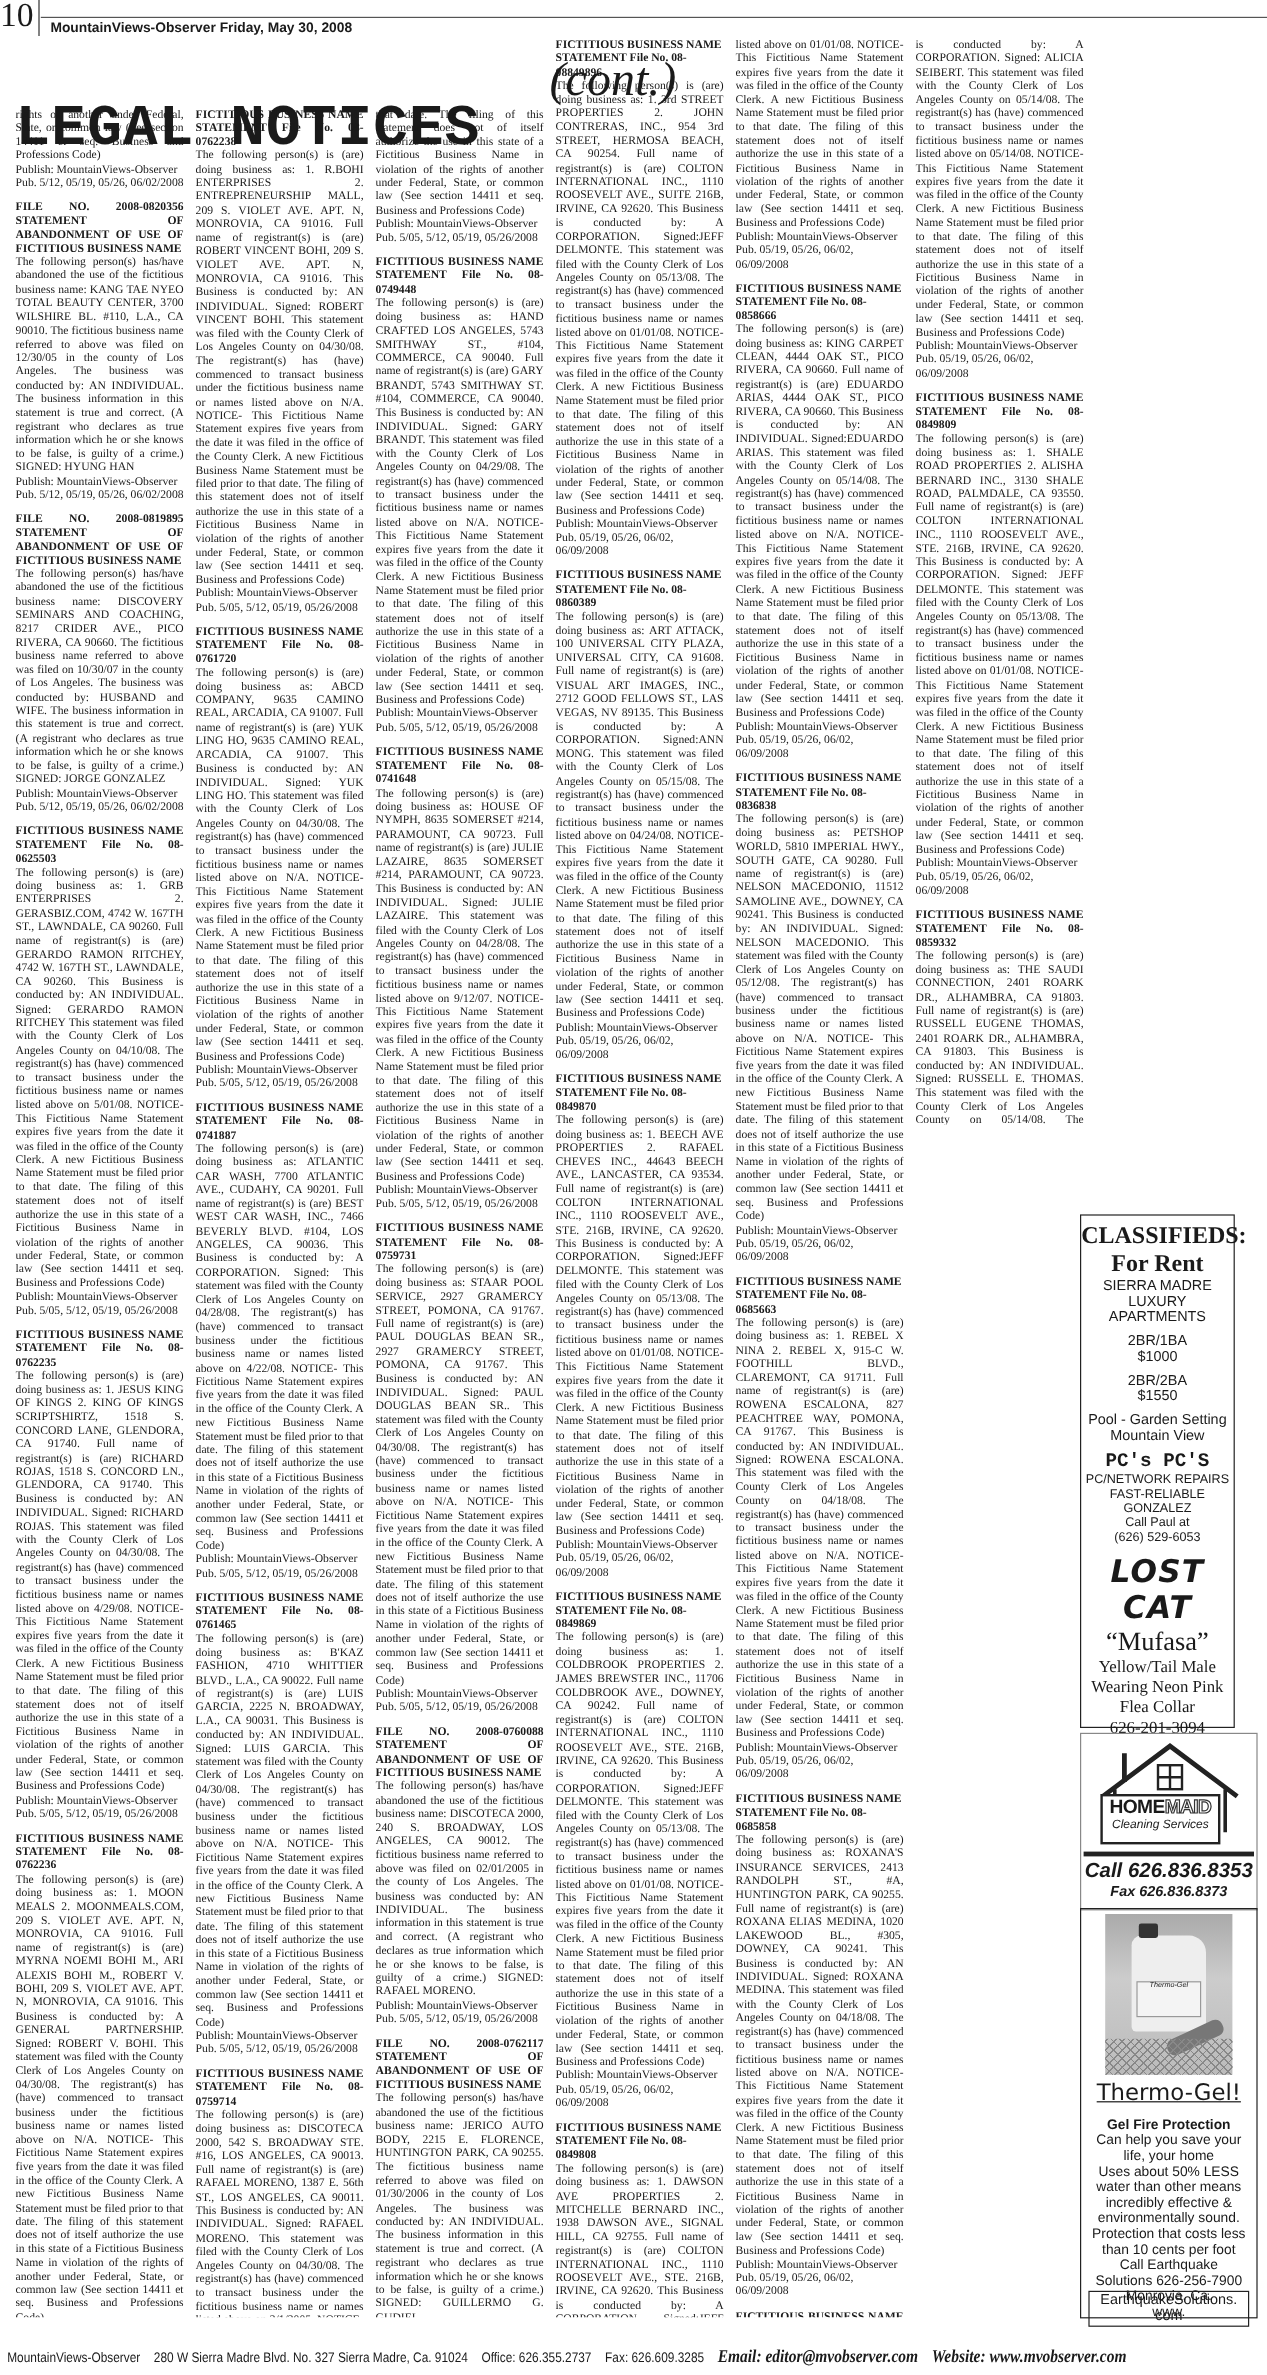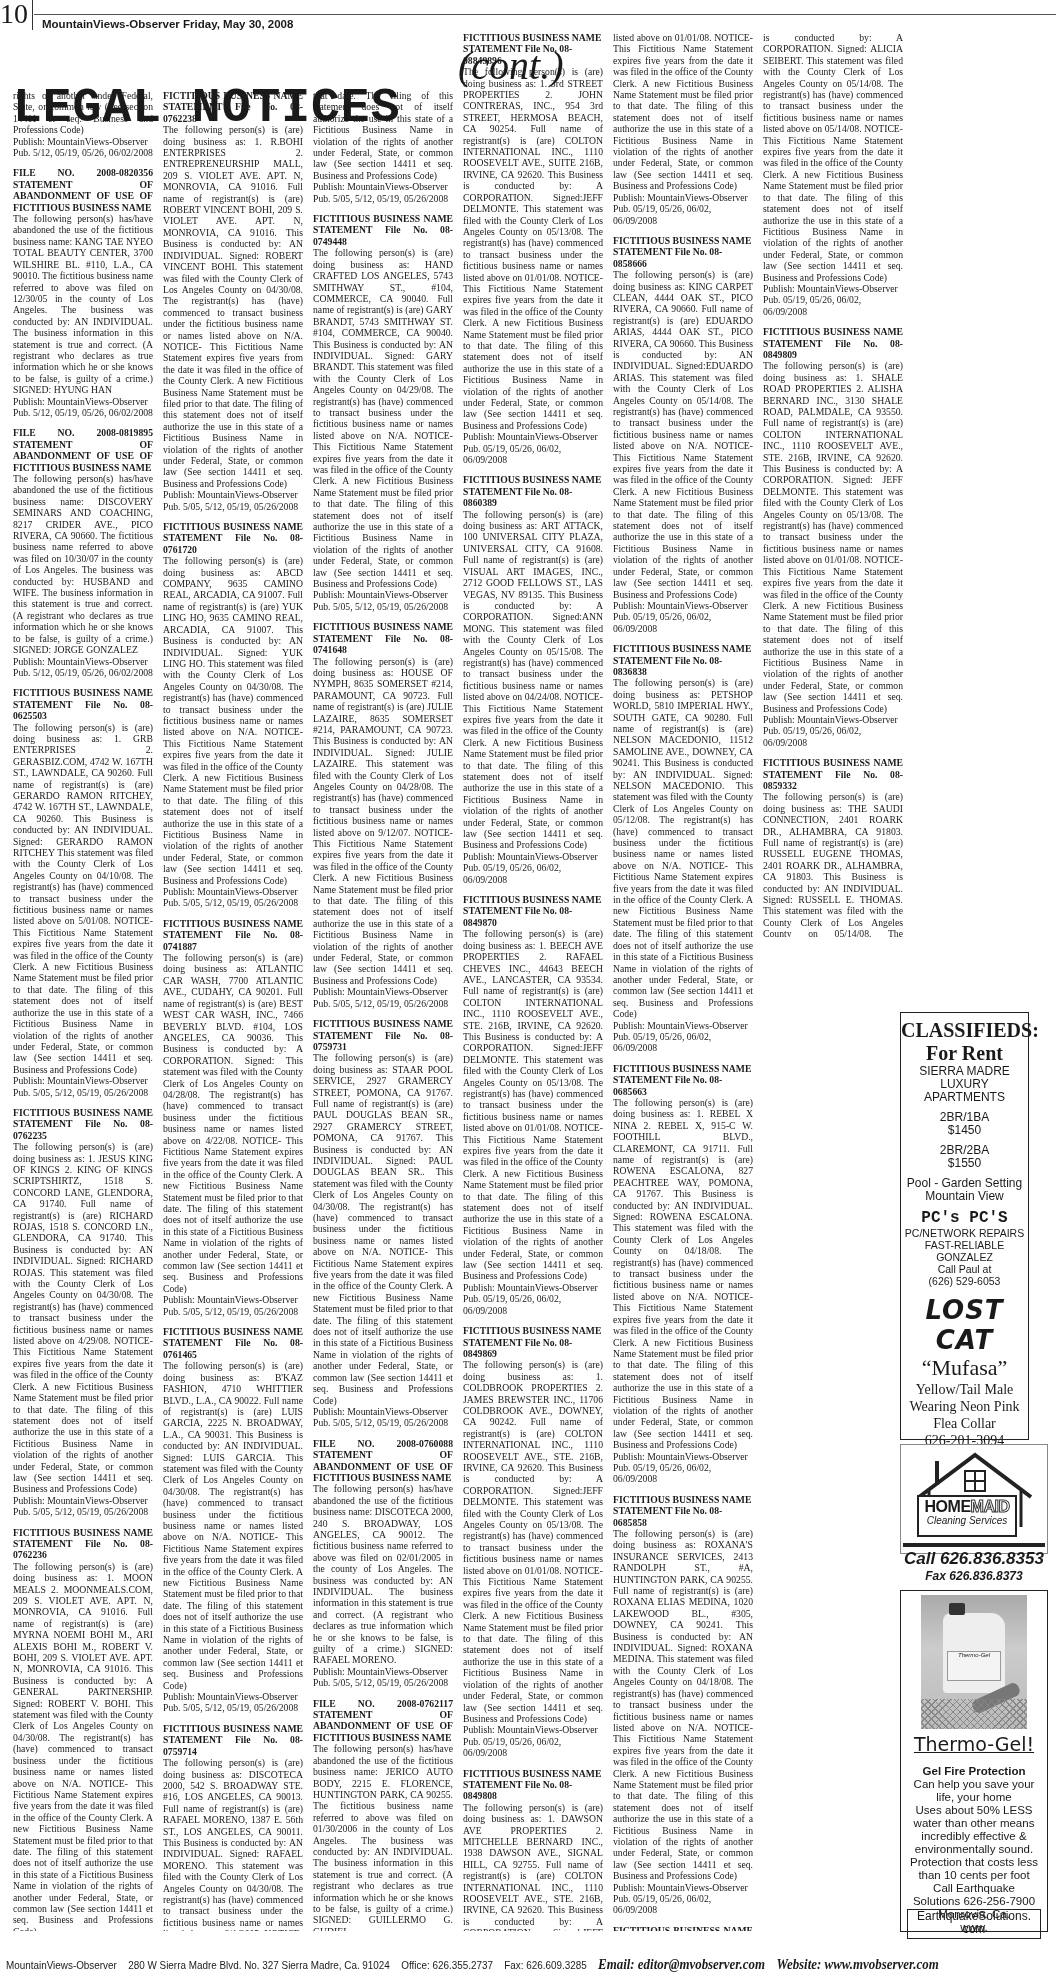--- a/index.html
+++ b/index.html
@@ -24,21 +24,21 @@
   .classifieds .c-title { font-family: "Liberation Serif", serif; font-weight: bold; font-size: 20px; margin-top: 6px; }
   .classifieds .c-sub { font-family: "Liberation Serif", serif; font-weight: bold; font-size: 20px; }
   .classifieds .c-line { font-size: 12px; line-height: 13px; }
   .classifieds .c-gap { height: 7px; }
   .classifieds .pc-title { font-family: Liberation Mono, monospace; font-weight: bold; font-size: 16px; margin-top: 6px; }
   .classifieds .pc-line { font-size: 10.5px; line-height: 12px; }
   .classifieds .lost { font-family: "DejaVu Sans", sans-serif; font-weight: bold; font-size: 26px; font-style: italic; margin-top: 8px; letter-spacing: 1px; }
   .classifieds .cat-name { font-family: "Liberation Serif", serif; font-size: 22px; }
   .classifieds .cat-line { font-family: "Liberation Serif", serif; font-size: 14px; line-height: 17px; }
 
-  .homemaid { position: absolute; left: 900px; top: 1444px; width: 148px; height: 110px; border: 1.5px solid #888; text-align: center; }
+  .homemaid { position: absolute; left: 900px; top: 1444px; width: 148px; height: 148px; border: 1.5px solid #888; text-align: center; }
   .homemaid .house { position: absolute; left: 14px; top: 6px; width: 120px; height: 76px; }
   .homemaid .sign { position: absolute; left: 16px; top: 50px; width: 100px; height: 42px; background: #fff; border: 2px solid #222; }
   .homemaid .sign .brand { font-family: "Liberation Sans", sans-serif; font-weight: bold; font-size: 16px; line-height: 16px; letter-spacing: -0.5px; margin-top: 2px; }
   .homemaid .sign .brand .maid { color: #fff; -webkit-text-stroke: 1px #333; }
   .homemaid .sign .svc { font-family: "Liberation Sans", sans-serif; font-style: italic; font-size: 10px; }
   .homemaid .bar { position: absolute; left: 2px; right: 2px; top: 98px; height: 4px; background: #222; }
   .homemaid .call { position: absolute; left: 0; right: 0; top: 104px; font-family: "Liberation Sans", sans-serif; font-weight: bold; font-style: italic; font-size: 17px; }
   .homemaid .fax { position: absolute; left: 0; right: 0; top: 124px; font-family: "Liberation Sans", sans-serif; font-weight: bold; font-style: italic; font-size: 12px; }
 
   .thermo { position: absolute; left: 900px; top: 1590px; width: 148px; height: 342px; border: 1px solid #222; text-align: center; font-family: "Liberation Sans", sans-serif; }
@@ -252,21 +252,21 @@
   </div>
 
 <div class="classifieds">
   <div class="c-title">CLASSIFIEDS:</div>
   <div class="c-sub">For Rent</div>
   <div class="c-line">SIERRA MADRE</div>
   <div class="c-line">LUXURY</div>
   <div class="c-line">APARTMENTS</div>
   <div class="c-gap"></div>
   <div class="c-line">2BR/1BA</div>
-  <div class="c-line">$1450</div>
+  <div class="c-line">$1000</div>
   <div class="c-gap"></div>
   <div class="c-line">2BR/2BA</div>
   <div class="c-line">$1550</div>
   <div class="c-gap"></div>
   <div class="c-line">Pool - Garden Setting</div>
   <div class="c-line">Mountain View</div>
   <div class="pc-title">PC's PC'S</div>
   <div class="pc-line">PC/NETWORK REPAIRS</div>
   <div class="pc-line">FAST-RELIABLE GONZALEZ</div>
   <div class="pc-line">Call Paul  at</div>

